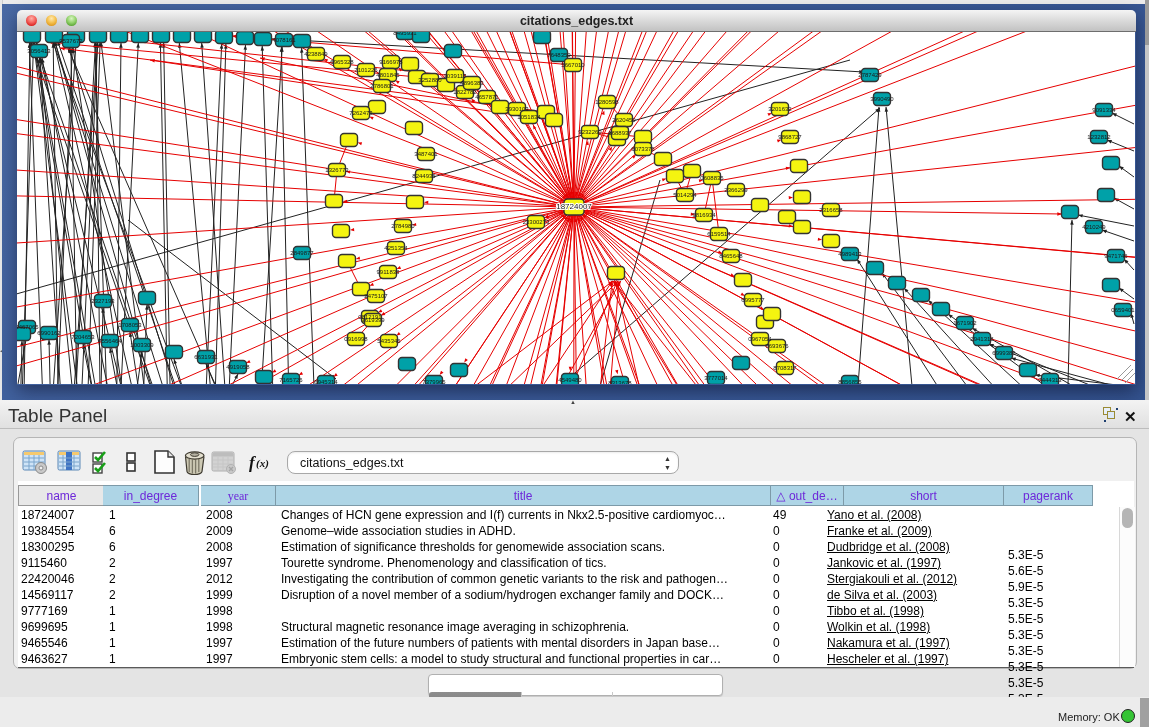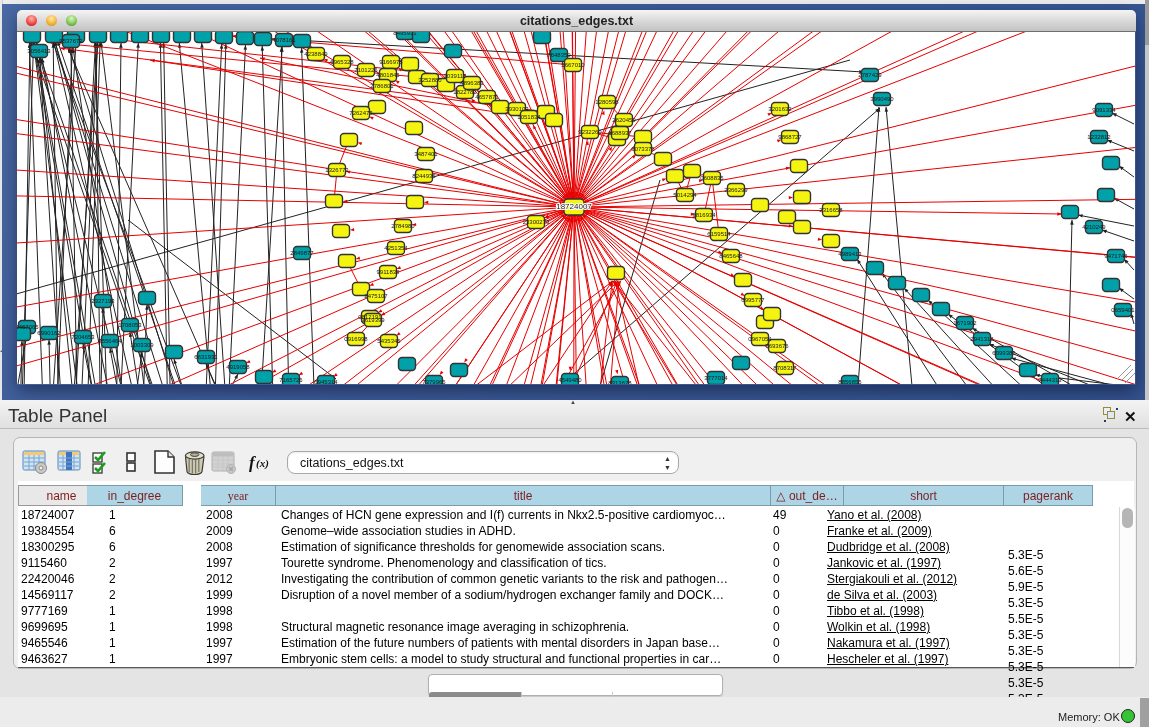--- a/index.html
+++ b/index.html
@@ -29,21 +29,21 @@
 #tpclose{position:absolute;left:1124px;top:8px;font-size:15px;font-weight:bold;color:#111;}
 #splitarrow{position:absolute;left:570px;top:-1px;font-size:6px;color:#444;}
 #innerpanel{position:absolute;left:13px;top:37px;width:1124px;height:232px;background:#f0f0f0;
  border:1px solid #b5b5b5;border-radius:7px;box-sizing:border-box;}
 #toolbar{position:absolute;left:0;top:0;width:100%;height:42px;}
 #combo{position:absolute;left:273px;top:13px;width:392px;height:23px;background:#fff;
  border:1px solid #a8a8a8;border-radius:8px;box-sizing:border-box;box-shadow:inset 0 1px 2px rgba(0,0,0,.08);}
 #combo .txt{position:absolute;left:12px;top:4px;font-size:12.5px;color:#111;}
 #combo .step{position:absolute;right:7px;top:2px;font-size:7px;color:#333;line-height:9px;text-align:center;}
 #tablewrap{position:absolute;left:4px;top:43px;width:1116px;height:186px;background:#fff;border-bottom:1px solid #5a5a5a;}
-#thead{position:absolute;left:0px;top:4px;height:22px;width:869px;font-size:12px;color:#7f1d1d;}
+#thead{position:absolute;left:0px;top:4px;height:22px;width:869px;font-size:12px;color:#6d28d9;}
 #thead .th{position:absolute;top:0;height:21px;line-height:21px;text-align:center;
  background:#aed5e6;border:1px solid #7d9aa8;border-left:none;box-sizing:border-box;}
 #thead .th.first{background:#e8e8e8;border:1px solid #999;}
 #tbody{position:absolute;left:0px;top:26px;width:1075px;font-size:12px;color:#000;}
 .tr{position:relative;height:16px;line-height:16px;white-space:nowrap;}
 .tr div{position:absolute;top:0;height:16px;overflow:hidden;}
 .c0{left:3px;width:80px;}
 .c1{left:91px;width:90px;}
 .c2{left:188px;width:70px;}
 .c3{left:263px;width:485px;}
@@ -805,21 +805,21 @@
           </g>
 </svg>
       <div id="combo">
           <span class="txt">citations_edges.txt</span>
           <span class="step">▲<br>▼</span>
         </div>
     </div>
     <div id="tablewrap">
       <div id="thead">
         <div class="th first" style="left:0px;width:87px;">name</div>
-        <div class="th" style="left:69px;width:96px;">in_degree</div>
+        <div class="th" style="left:85px;width:96px;">in_degree</div>
         <div class="th" style="left:183px;width:75px;font-family:Liberation Serif, serif;">year</div>
         <div class="th" style="left:258px;width:495px;">title</div>
         <div class="th" style="left:753px;width:73px;">△ out_de…</div>
         <div class="th" style="left:826px;width:160px;">short</div>
         <div class="th" style="left:986px;width:89px;">pagerank</div>
       </div>
       <div id="tbody">
           <div class="tr">
             <div class="c0">18724007</div>
             <div class="c1">1</div>

